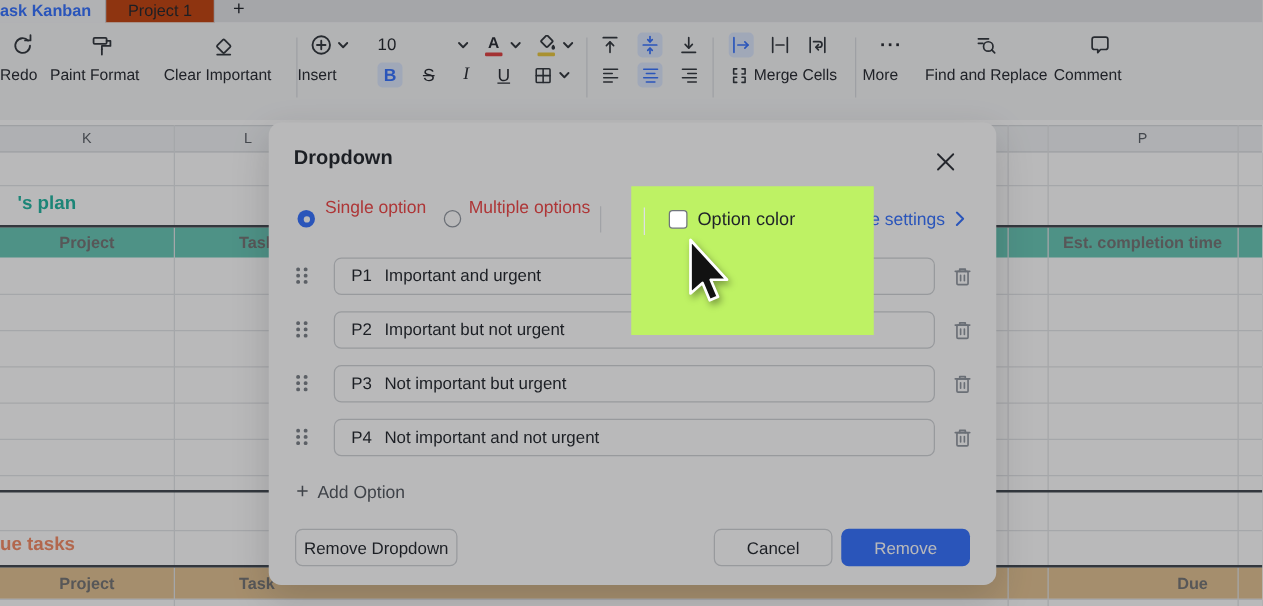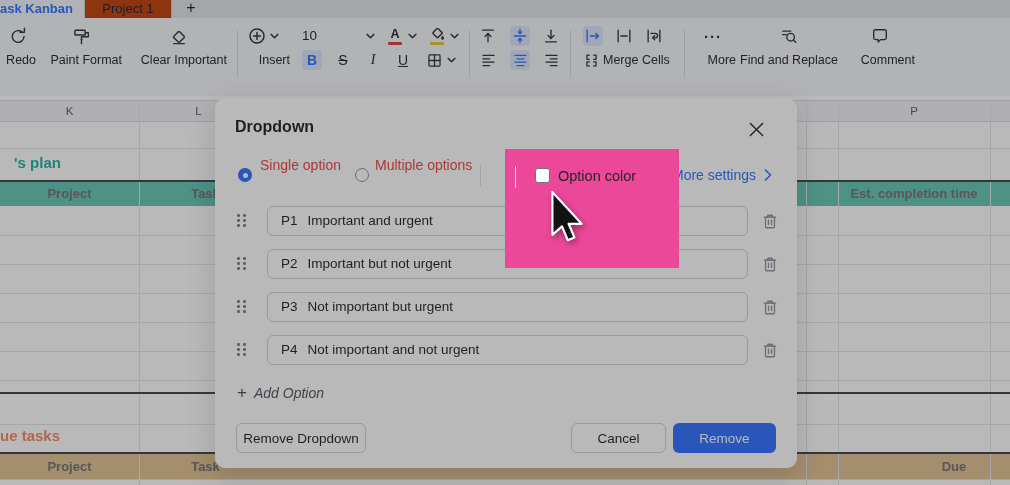--- a/index.html
+++ b/index.html
@@ -10,21 +10,21 @@
   .tab-active{position:absolute;left:0;top:0;width:84px;height:18px;background:#f4f5f6;
               color:#3370ff;font-size:13px;font-weight:600;line-height:17px;white-space:nowrap;overflow:hidden;}
   .tab-plain{position:absolute;left:84px;top:0;width:86px;height:18px;background:#c2410c;
              border-left:1px solid #cdd0d4;border-right:1px solid #cdd0d4;
              color:#1f2329;font-size:13px;line-height:17px;text-align:center;}
   .tab-add{position:absolute;left:171px;top:0;width:40px;height:18px;color:#1f2329;
            font-size:16px;line-height:16px;text-align:center;cursor:pointer;}
   
   .toolbar{position:absolute;left:0;top:18px;width:1010px;height:82px;background:#f5f6f7;
            border-bottom:1px solid #d7dadd;box-sizing:border-box;}
-  .tb-label{position:absolute;top:34px;height:16px;font-size:12.5px;color:#24282e;text-align:right;line-height:16px;white-space:nowrap;}
+  .tb-label{position:absolute;top:34px;height:16px;font-size:12.5px;color:#24282e;text-align:left;line-height:16px;white-space:nowrap;}
   .tb-ico{position:absolute;top:8px;width:20px;height:20px;display:flex;align-items:center;justify-content:center;}
   .tb-ico2{position:absolute;top:32px;width:20px;height:20px;display:flex;align-items:center;justify-content:center;}
   .hl{background:#dce7fd;border-radius:4px;}
   .tb-div{position:absolute;top:12px;width:1px;height:48px;background:#d9dce0;}
   .chev{position:absolute;top:15px;width:9px;height:7px;}
   svg.ic{stroke:#2f343a;fill:none;stroke-width:1.5;stroke-linecap:round;stroke-linejoin:round;}
   svg.ic.blu{stroke:#3370ff;}
   .fmt-letter{font-size:14px;color:#24282e;line-height:20px;}
   .b-btn{color:#3370ff;font-weight:bold;font-size:14px;}
   .fontsize{position:absolute;left:302px;top:8px;width:70px;height:20px;font-size:13.5px;color:#1f2329;line-height:20px;}
@@ -55,28 +55,28 @@
   .vdiv{position:absolute;width:1px;background:#dde0e4;}
   .morelink{position:absolute;left:457px;top:66px;height:22px;line-height:22px;font-size:14px;color:#3370ff;cursor:pointer;white-space:nowrap;}
   .opt-input{position:absolute;left:52px;width:481px;height:30px;box-sizing:border-box;border:1px solid #d0d3d6;
              border-radius:6px;background:#fff;font-size:13.5px;color:#1f2329;line-height:28px;padding-left:13px;white-space:nowrap;}
   .opt-input .pfx{margin-right:10px;}
   .drag{position:absolute;left:22px;width:10px;height:14px;display:grid;grid-template-columns:3px 3px;grid-template-rows:3px 3px 3px;gap:2.2px 3px;}
   .drag i{background:#7a8087;border-radius:50%;width:2.6px;height:2.6px;}
   .trash{position:absolute;left:546px;width:18px;height:18px;display:flex;align-items:center;justify-content:center;cursor:pointer;}
   .addopt{position:absolute;left:22px;top:285px;height:20px;display:flex;align-items:center;gap:7px;cursor:pointer;}
   .addopt .plus{font-size:17px;color:#51565d;line-height:18px;}
-  .addopt .txt{font-size:14px;color:#51565d;line-height:20px;font-style:italic;}
+  .addopt .txt{font-size:14px;color:#51565d;line-height:20px;}
   .btn{position:absolute;top:325px;height:30px;box-sizing:border-box;border-radius:6px;font-size:13.5px;
        display:flex;align-items:center;justify-content:center;cursor:pointer;}
   .btn.ghost{background:#fff;border:1px solid #d0d3d6;color:#1f2329;}
   .btn.primary{background:#3370ff;color:#fff;border:none;}
   
   .dim{position:absolute;inset:0;background:rgba(22,24,26,0.30);z-index:20;}
-  .spotlight{position:absolute;left:505px;top:149px;width:174px;height:119px;background:#ec4899;z-index:30;}
+  .spotlight{position:absolute;left:505px;top:149px;width:194px;height:119px;background:#bef264;z-index:30;}
   .cbx{position:absolute;left:30px;top:19px;width:15px;height:15px;box-sizing:border-box;border:1.5px solid #70757c;border-radius:3px;background:#fff;}
   .cbx-label{position:absolute;left:53px;top:17px;font-size:14.5px;color:#1f2329;line-height:20px;white-space:nowrap;}
   .cursor{position:absolute;left:45px;top:41px;filter:drop-shadow(2px 3px 3px rgba(0,0,0,.35));}
 </style>
 </head>
 <body>
 
 <div id="stage">
 
   <div class="tabbar">

